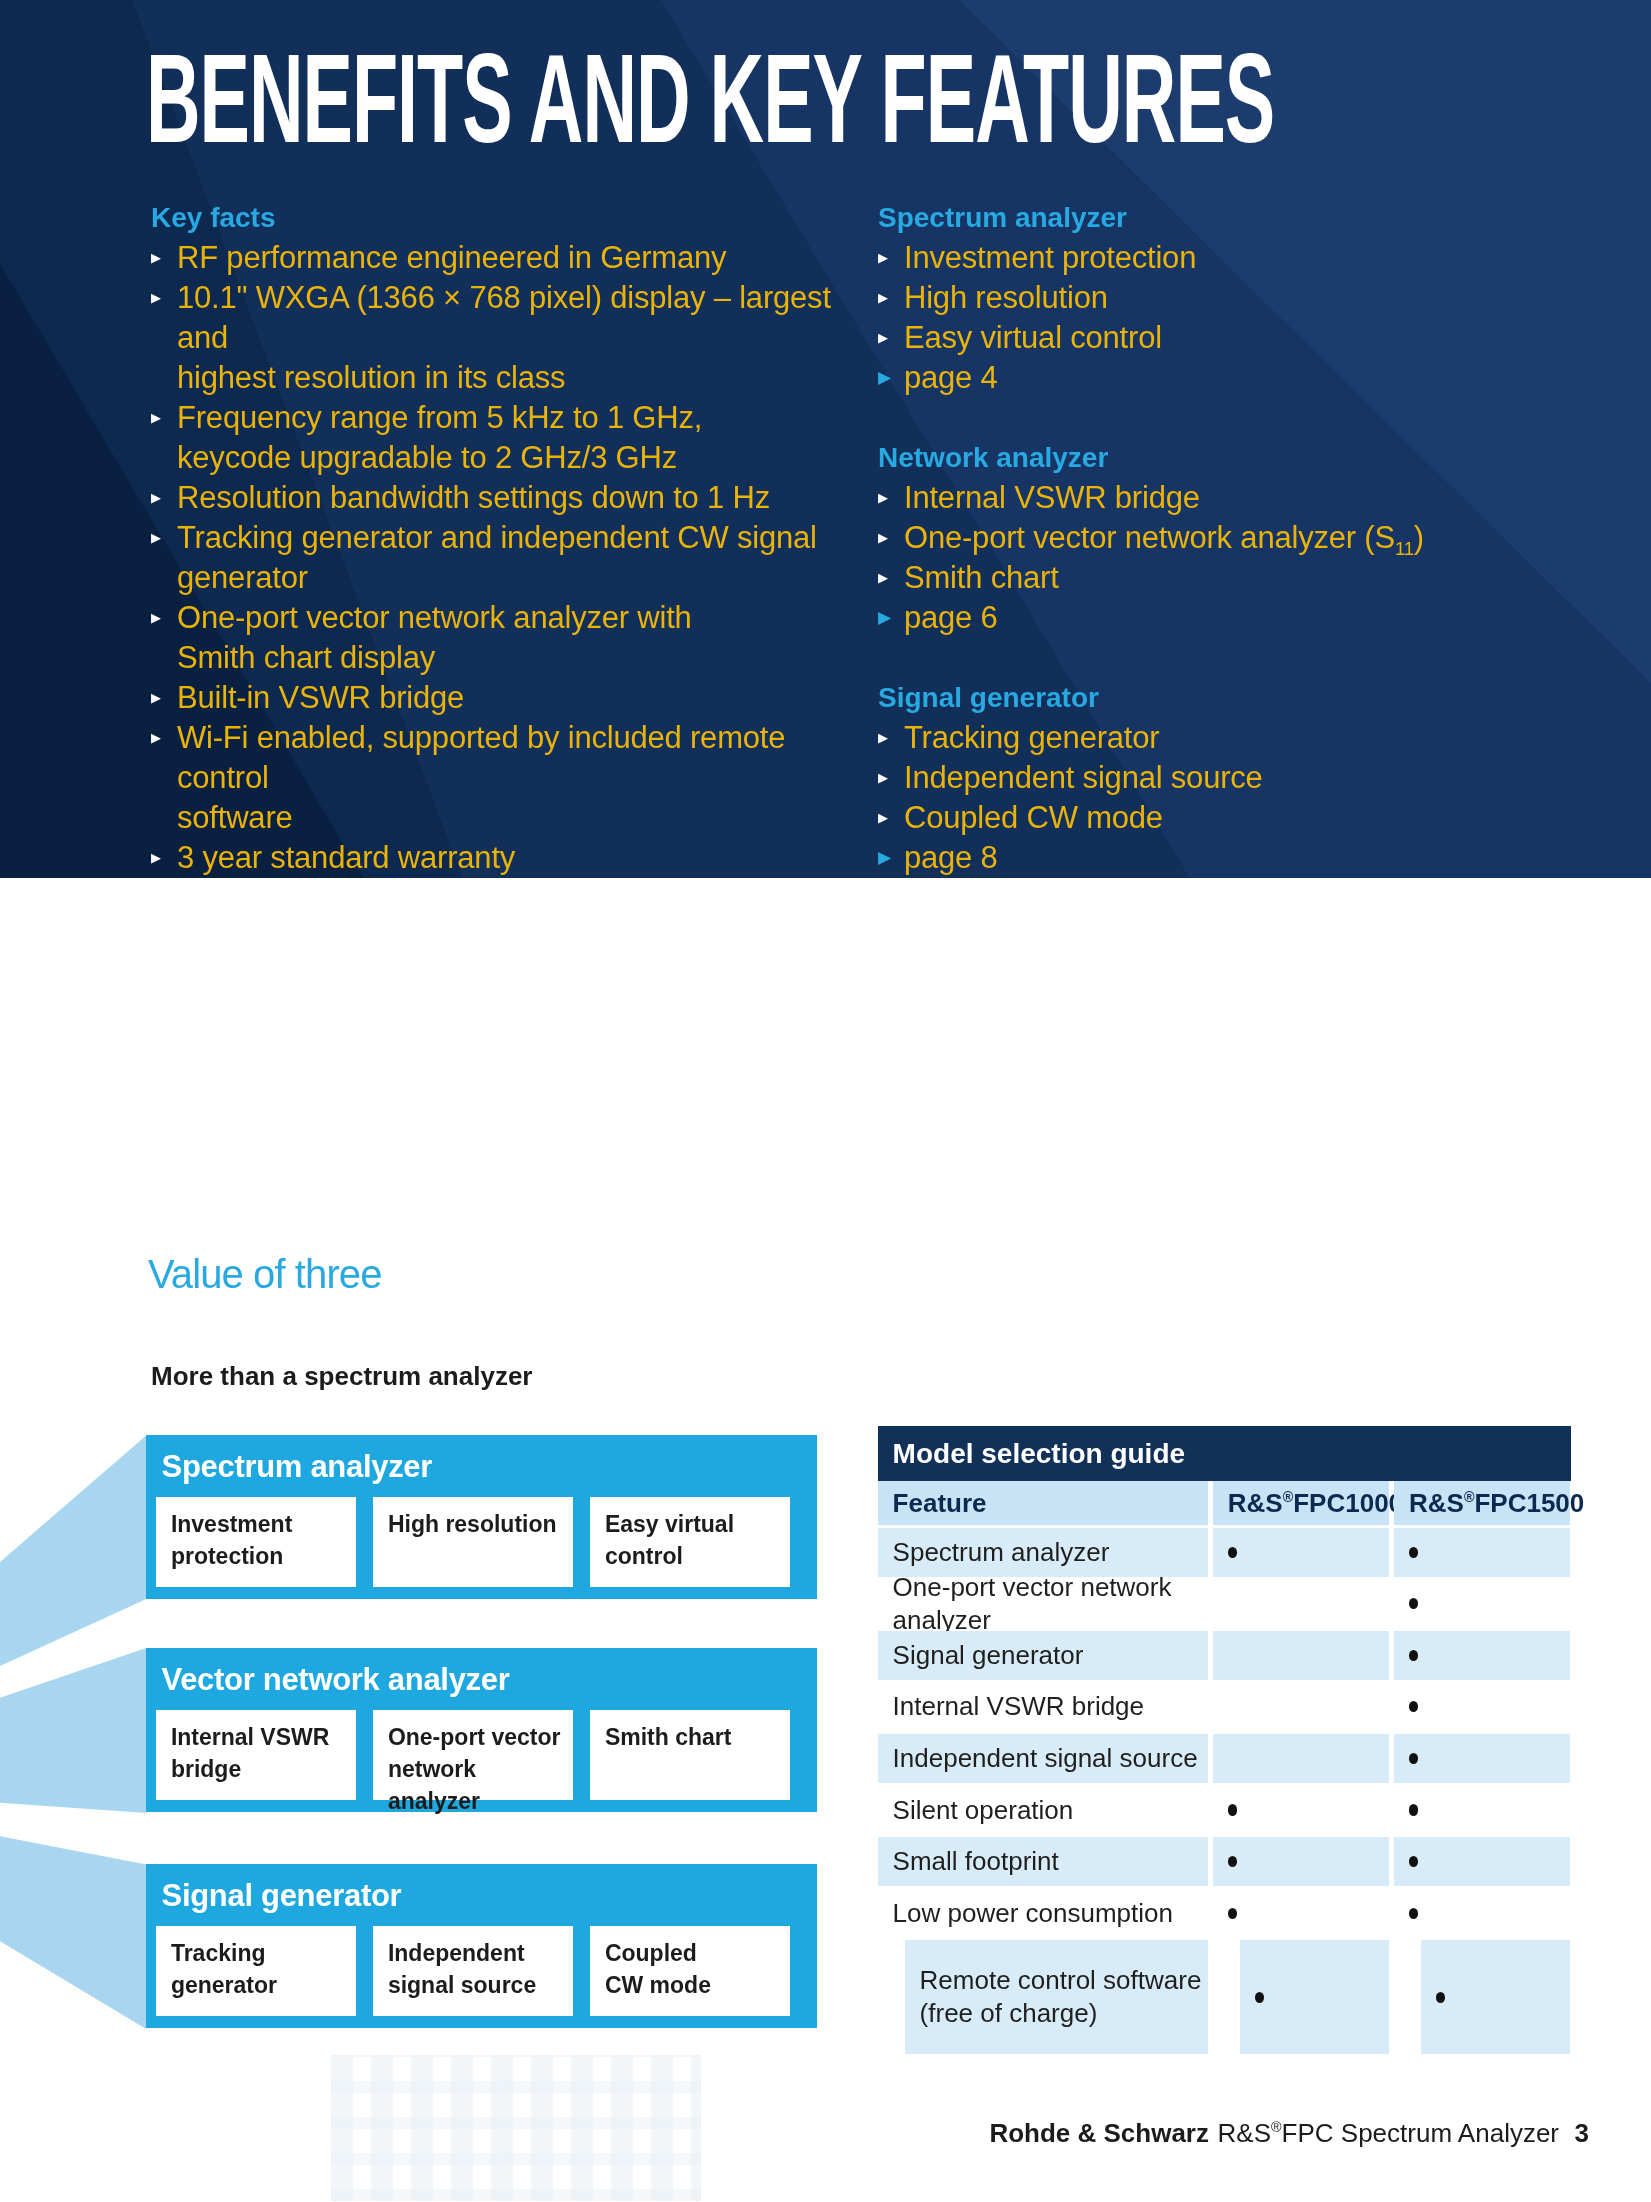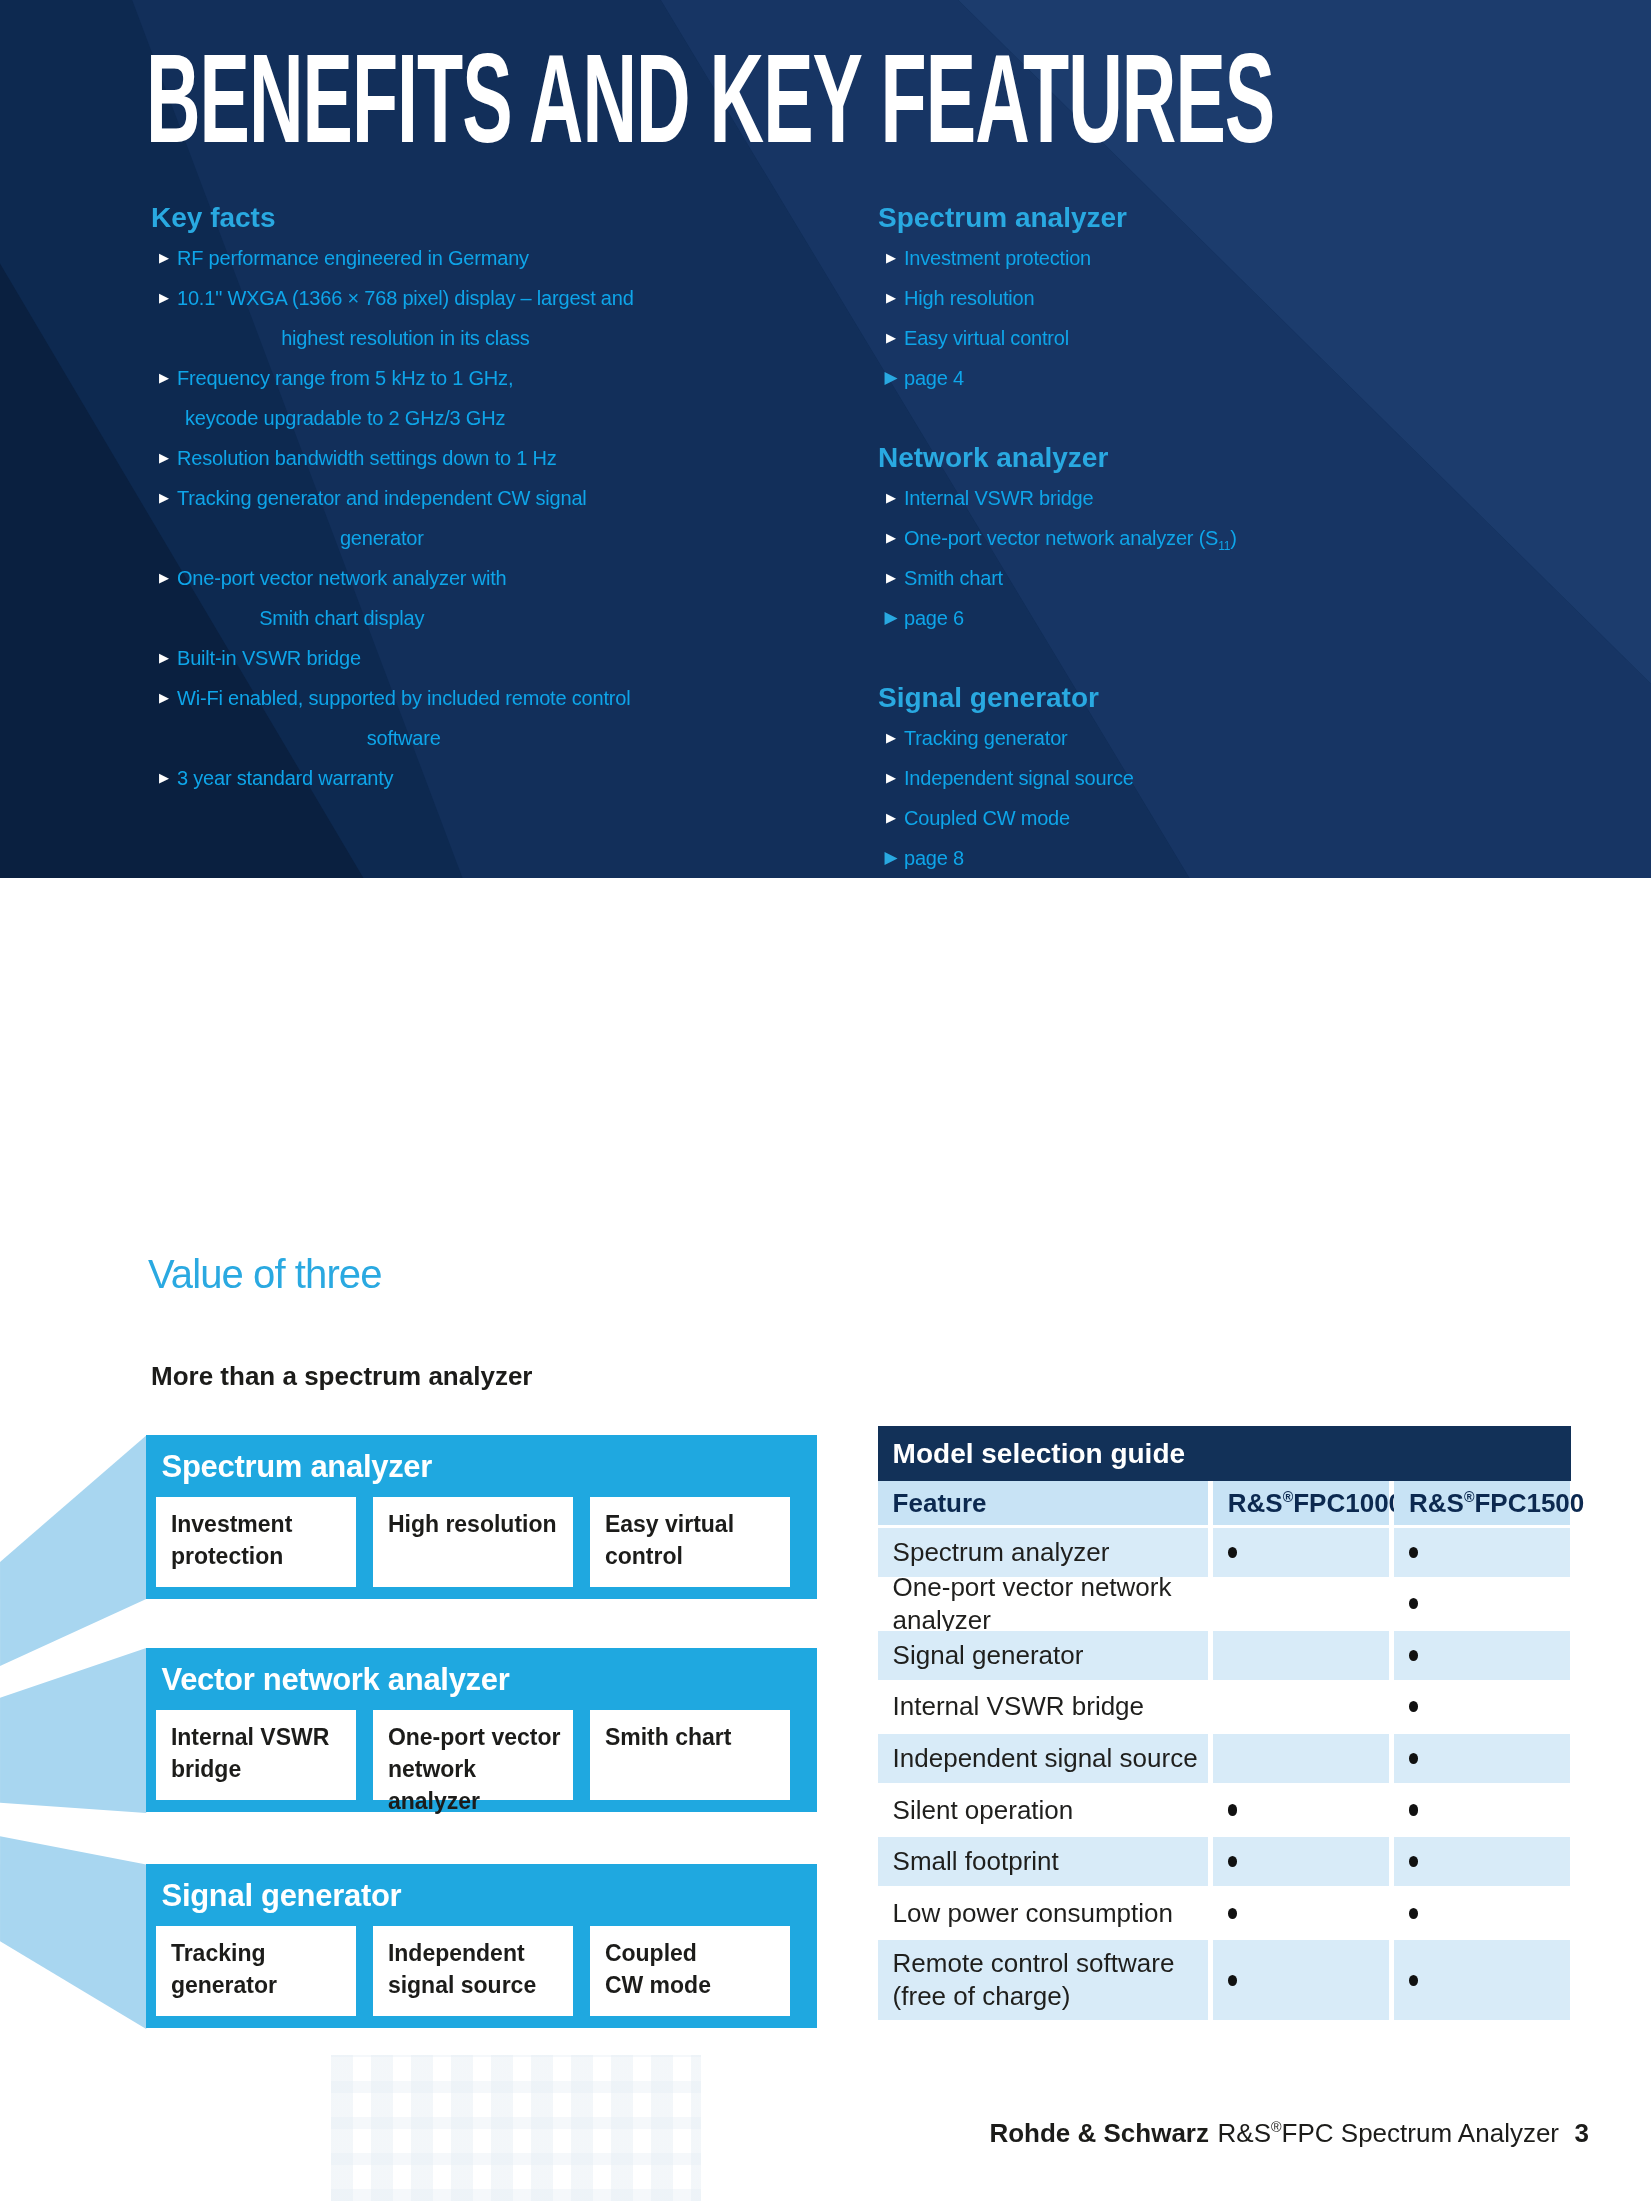--- a/index.html
+++ b/index.html
@@ -18,21 +18,21 @@
   .hero-title{
     position:absolute;left:146px;top:36px;margin:0;color:#ffffff;
     font-size:126px;font-weight:700;letter-spacing:-1.7px;line-height:1.0;
     transform:scaleX(0.60);transform-origin:left top;white-space:nowrap;
   }
   .col{position:absolute;top:198px;}
   .col-left{left:151px;width:723px;}
   .col-right{left:878px;width:654px;}
   .hero h2{margin:0;font-size:28px;font-weight:700;color:#29a9e1;height:40px;line-height:40px;}
   .hero ul{margin:0;padding:0;list-style:none;}
-  .hero li{display:flex;align-items:flex-start;min-height:40px;color:#0ea5e9;font-size:20px;line-height:40px;letter-spacing:-0.2px;text-align:center;}
+  .hero li{display:flex;align-items:flex-start;min-height:40px;color:#eab308;font-size:31px;line-height:40px;letter-spacing:-0.2px;}
   .hero li .txt{white-space:pre-line;}
   .arr{flex:0 0 26px;width:26px;font-size:13px;line-height:40px;color:#ffffff;}
   .arr::before{content:"\25B6";}
   .plink{color:#29a9e1;}
   .plink .arr{color:#29a9e1;font-size:17px;}
   .sec + .sec{margin-top:40px;}
   sub.s11{font-size:0.6em;line-height:0;}
   sup.reg{font-size:0.55em;line-height:0;}
   
   .value-title{position:absolute;left:148px;top:1252px;margin:0;font-size:40px;font-weight:400;color:#2aa9e1;letter-spacing:-0.9px;}
@@ -47,21 +47,21 @@
           font-size:23px;line-height:32px;font-weight:700;color:#1c1c1a;white-space:pre-line;}
   
   .mtable{position:absolute;left:878px;top:1402px;width:693px;}
   .mtitle{height:55px;background:#123158;color:#ffffff;font-size:28px;font-weight:700;
           display:flex;align-items:center;padding-left:14.6px;box-sizing:border-box;margin-top:24px;}
   .thead,.trow{display:grid;grid-template-columns:330px 176px 176px;column-gap:5.2px;margin-bottom:2.6px;}
   .thead > div{background:#c8e3f5;height:44px;display:flex;align-items:center;
           font-size:26px;font-weight:700;color:#0c2950;padding-left:14.6px;box-sizing:border-box;}
   .trow > div{height:49px;display:flex;align-items:center;padding-left:14.6px;box-sizing:border-box;background:#ffffff;}
   .trow.shade > div{background:#d8ebf8;}
-  .trow.tall > div{height:80px;}
+  .trow.tall > div{height:114px;margin-left:27px;}
   .trow .lbl{font-size:26px;font-weight:400;color:#1f1f1d;white-space:pre-line;line-height:33px;}
   .dot{width:9.5px;height:11.2px;border-radius:50%;background:#111111;display:inline-block;}
   
   .footer{position:absolute;top:2118px;right:63px;display:flex;align-items:baseline;
           font-size:26px;color:#1c1c1a;white-space:nowrap;}
   .footer .brand{font-weight:700;margin-right:8.6px;}
   .footer .pg{font-weight:700;margin-left:15.5px;}
   
   .ghost{position:absolute;left:331px;top:2055px;width:370px;height:146px;opacity:.55;
     background-image:

